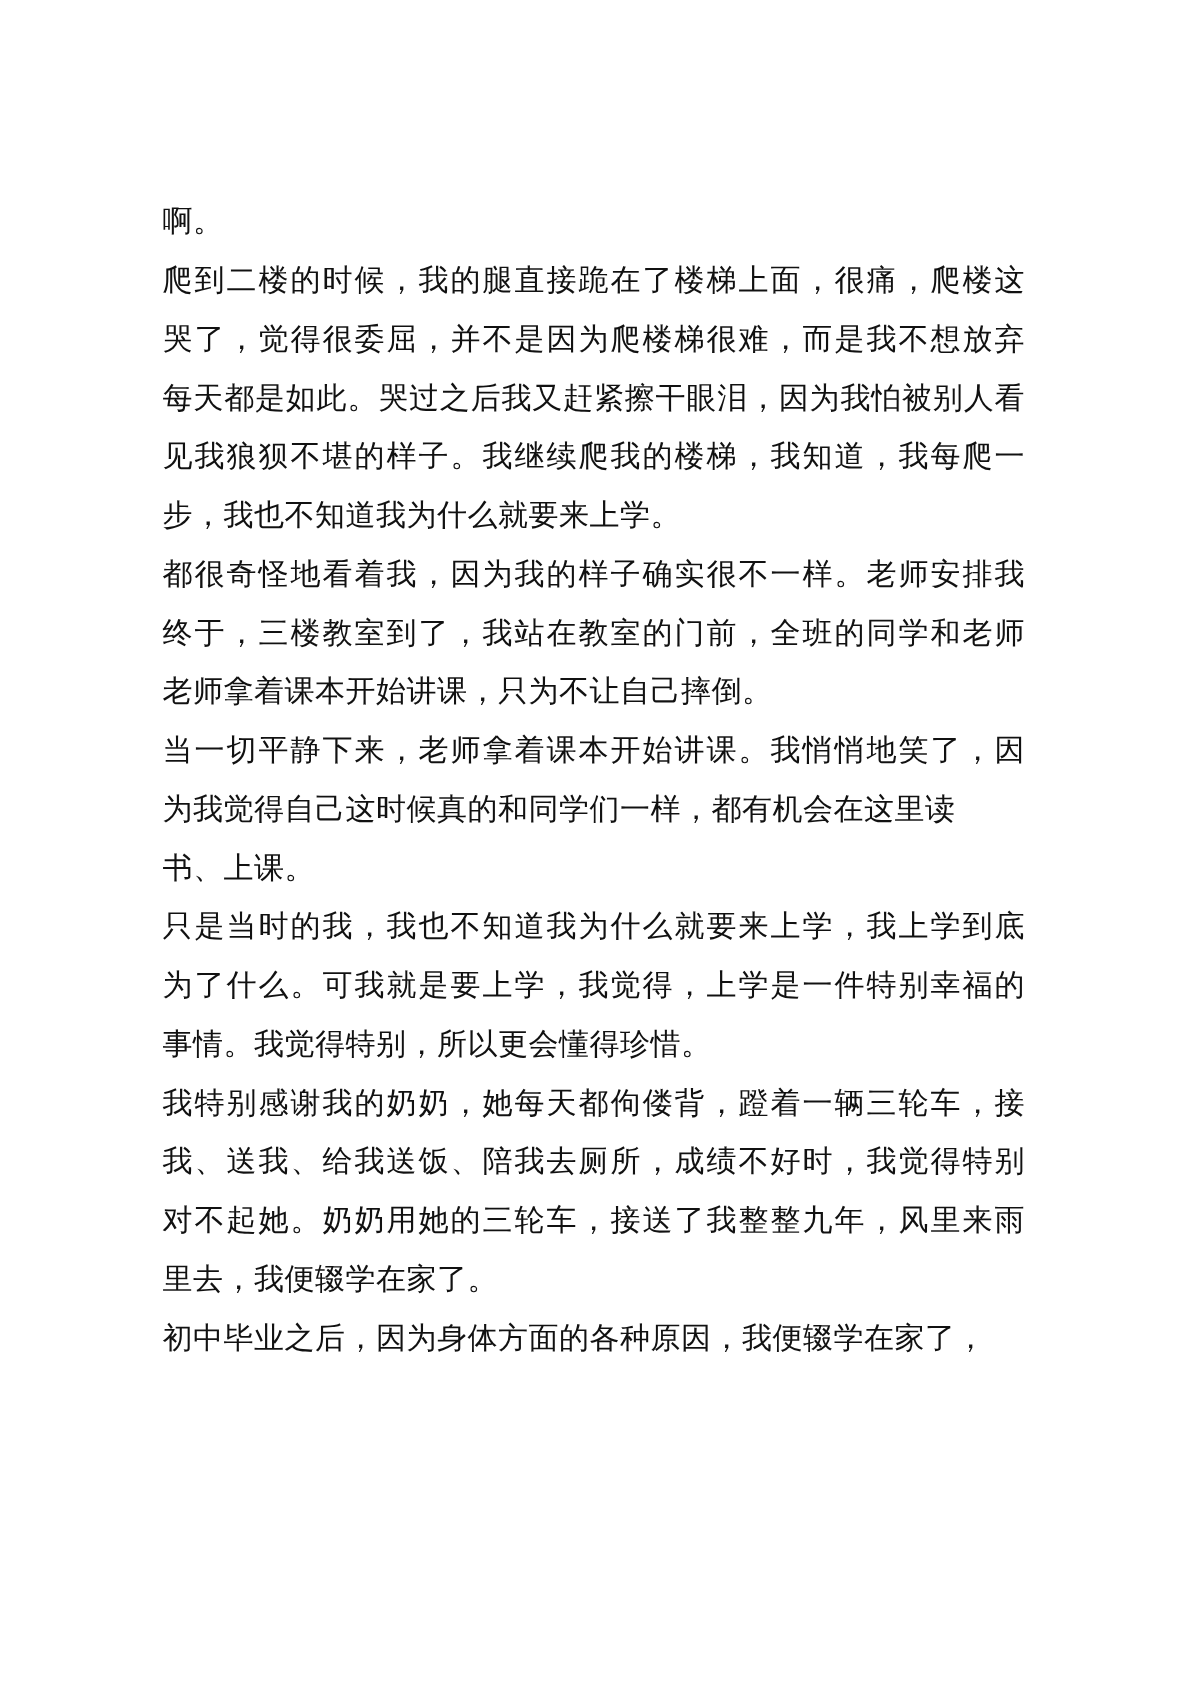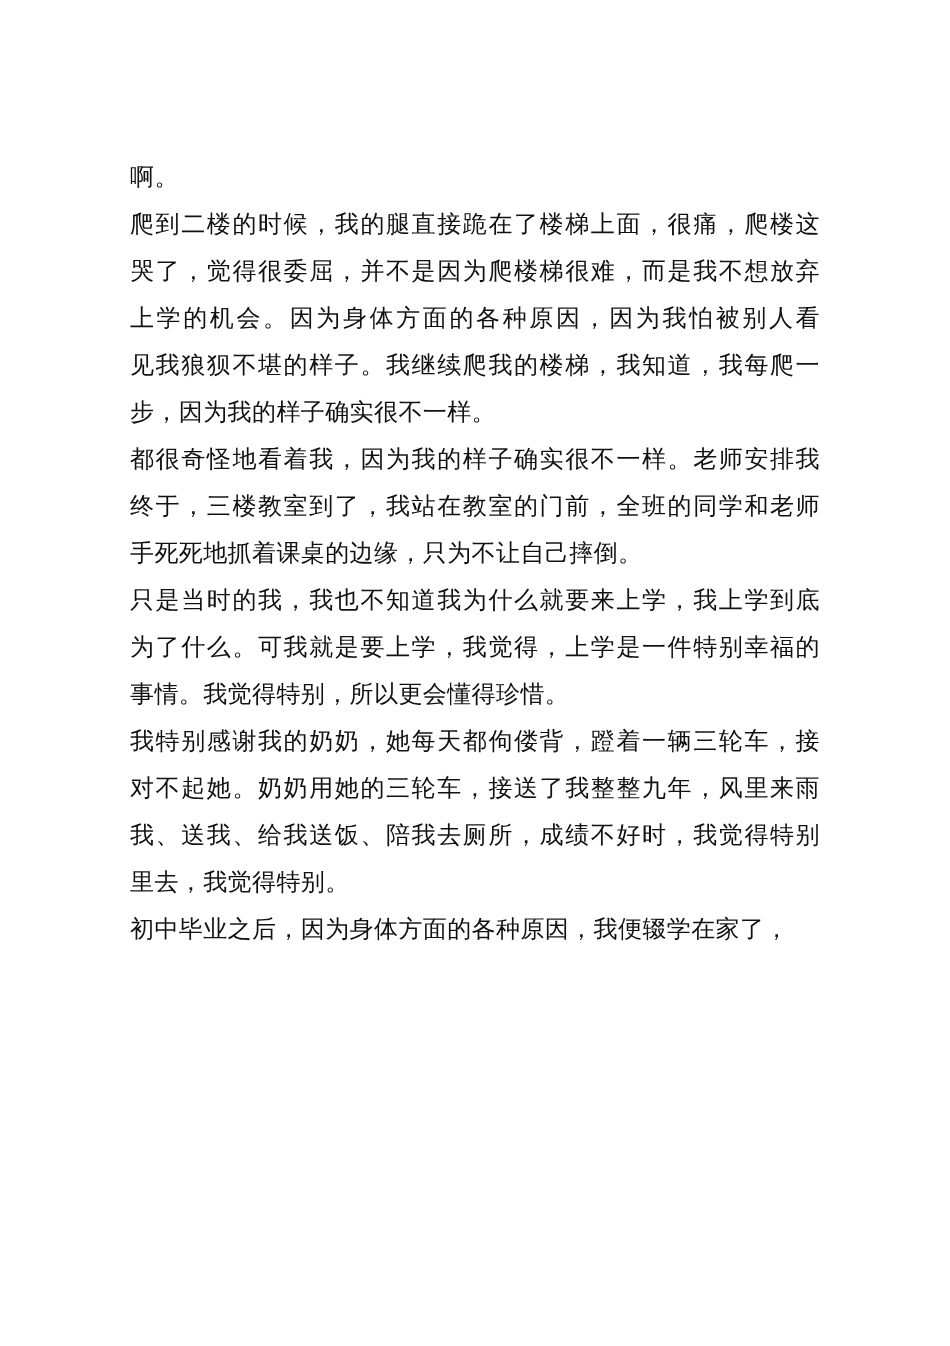--- a/index.html
+++ b/index.html
@@ -31,41 +31,46 @@
 
 <div class="page">
 
   <div>
     <span class="line">啊。</span>
   </div>
 
   <div>
     <span class="line justify">爬到二楼的时候，我的腿直接跪在了楼梯上面，很痛，爬楼这</span>
     <span class="line justify">哭了，觉得很委屈，并不是因为爬楼梯很难，而是我不想放弃</span>
-    <span class="line justify">上学的机会。因为身体方面的各种原因，因为我怕被别人看</span>
+    <span class="line justify">每天都是如此。哭过之后我又赶紧擦干眼泪，因为我怕被别人看</span>
     <span class="line justify">见我狼狈不堪的样子。我继续爬我的楼梯，我知道，我每爬一</span>
-    <span class="line">步，因为我的样子确实很不一样。</span>
+    <span class="line">步，我也不知道我为什么就要来上学。</span>
   </div>
 
   <div>
     <span class="line justify">都很奇怪地看着我，因为我的样子确实很不一样。老师安排我</span>
     <span class="line justify">终于，三楼教室到了，我站在教室的门前，全班的同学和老师</span>
-    <span class="line">手死死地抓着课桌的边缘，只为不让自己摔倒。</span>
+    <span class="line">老师拿着课本开始讲课，只为不让自己摔倒。</span>
   </div>
 
+  <div>
+    <span class="line justify">当一切平静下来，老师拿着课本开始讲课。我悄悄地笑了，因</span>
+    <span class="line">为我觉得自己这时候真的和同学们一样，都有机会在这里读</span>
+    <span class="line">书、上课。</span>
+  </div>
 
   <div>
     <span class="line justify">只是当时的我，我也不知道我为什么就要来上学，我上学到底</span>
     <span class="line justify">为了什么。可我就是要上学，我觉得，上学是一件特别幸福的</span>
     <span class="line">事情。我觉得特别，所以更会懂得珍惜。</span>
   </div>
 
   <div>
     <span class="line justify">我特别感谢我的奶奶，她每天都佝偻背，蹬着一辆三轮车，接</span>
+    <span class="line justify">我、送我、给我送饭、陪我去厕所，成绩不好时，我觉得特别</span>
     <span class="line justify">对不起她。奶奶用她的三轮车，接送了我整整九年，风里来雨</span>
-    <span class="line justify">我、送我、给我送饭、陪我去厕所，成绩不好时，我觉得特别</span>
-    <span class="line">里去，我觉得特别。</span>
+    <span class="line">里去，我便辍学在家了。</span>
   </div>
 
   <div>
     <span class="line">初中毕业之后，因为身体方面的各种原因，我便辍学在家了，</span>
   </div>
 </div>
 
 </body></html>

